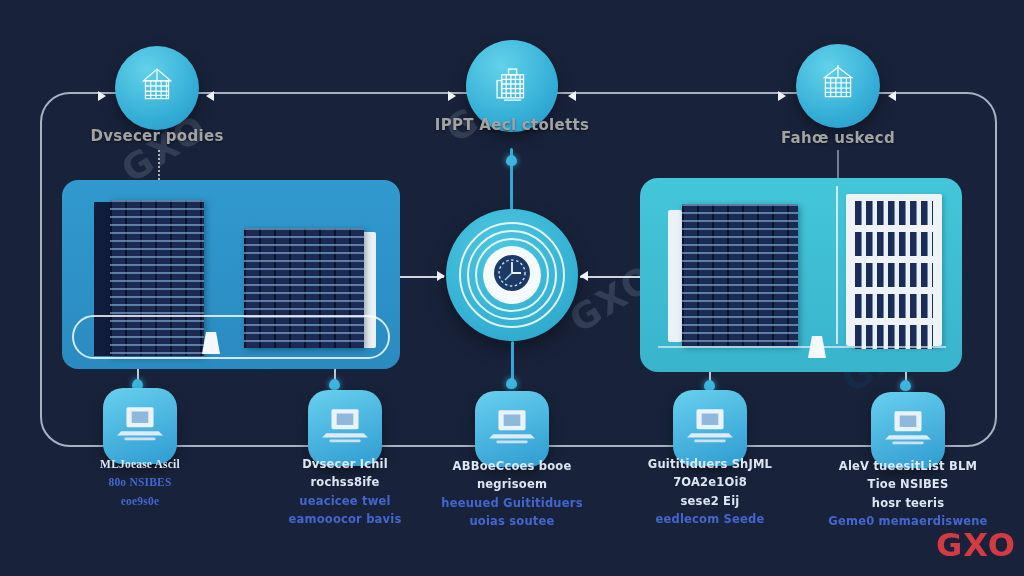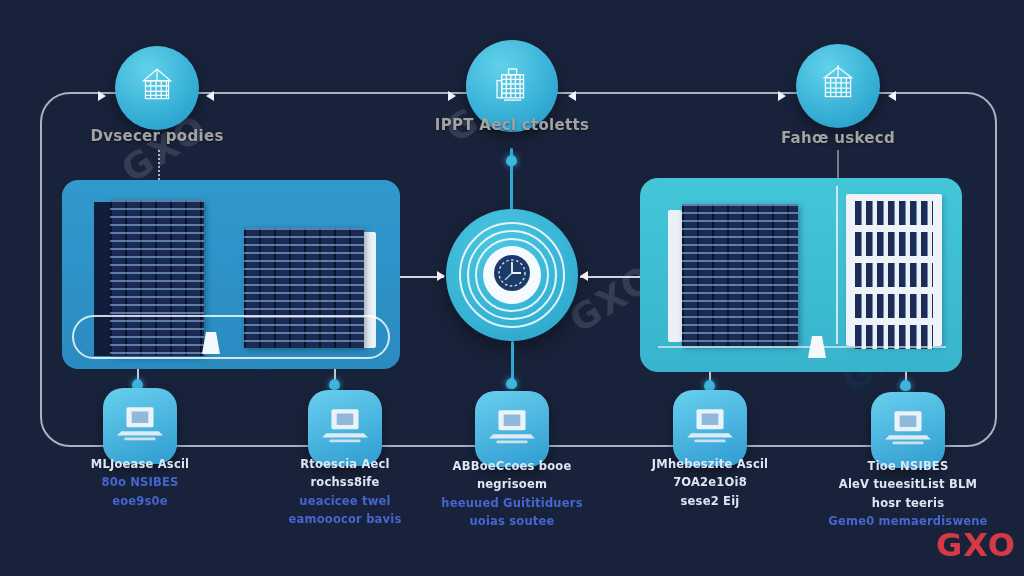--- a/index.html
+++ b/index.html
@@ -266,44 +266,45 @@
     <span>
       <svg width="50" height="42" viewBox="0 0 48 40">
         <rect x="11" y="4" width="26" height="19" rx="1.5" fill="#eaf3f9"></rect>
         <rect x="16" y="8" width="16" height="11" fill="#8fb9da"></rect>
         <path d="M6 27 L42 27 L46 31 L2 31 Z" fill="#dcebf5"></path>
         <rect x="9" y="33" width="30" height="2.5" rx="1.2" fill="#cde1ef"></rect>
       </svg>
     </span>
   </div>
 
-  <div class="caption" style="left:45px;top:455px;">
+  <div class="caption" style="left:45px;top:455px;font-family:Liberation Serif, serif;">
     <div class="t-light">MLJoease Ascil</div>
     <div class="t-blue">80o NSIBES</div>
     <div class="t-blue">eoe9s0e</div>
   </div>
   <div class="caption" style="left:250px;top:455px;">
-    <div class="t-light">Rtoescia Aecl</div>
+    <div class="t-light">Dvsecer Ichil</div>
     <div class="t-light">rochss8ife</div>
     <div class="t-blue">ueacicee twel</div>
     <div class="t-blue">eamooocor bavis</div>
   </div>
   <div class="caption" style="left:417px;top:457px;">
     <div class="t-light">ABBoeCcoes booe</div>
     <div class="t-light">negrisoem</div>
     <div class="t-blue">heeuued Guititiduers</div>
     <div class="t-blue">uoias soutee</div>
   </div>
   <div class="caption" style="left:615px;top:455px;">
-    <div class="t-light">JMhebeszite Ascil</div>
+    <div class="t-light">Guititiduers ShJML</div>
     <div class="t-light">7OA2e1Oi8</div>
     <div class="t-light">sese2 Eij</div>
+    <div class="t-blue">eedlecom Seede</div>
   </div>
   <div class="caption" style="left:813px;top:457px;">
+    <div class="t-light">AleV tueesitList BLM</div>
     <div class="t-light">Tioe NSIBES</div>
-    <div class="t-light">AleV tueesitList BLM</div>
     <div class="t-light">hosr teeris</div>
     <div class="t-blue">Geme0 memaerdiswene</div>
   </div>
 
   <div class="logo">GXO</div>
 
 </div>
 
 </body></html>

